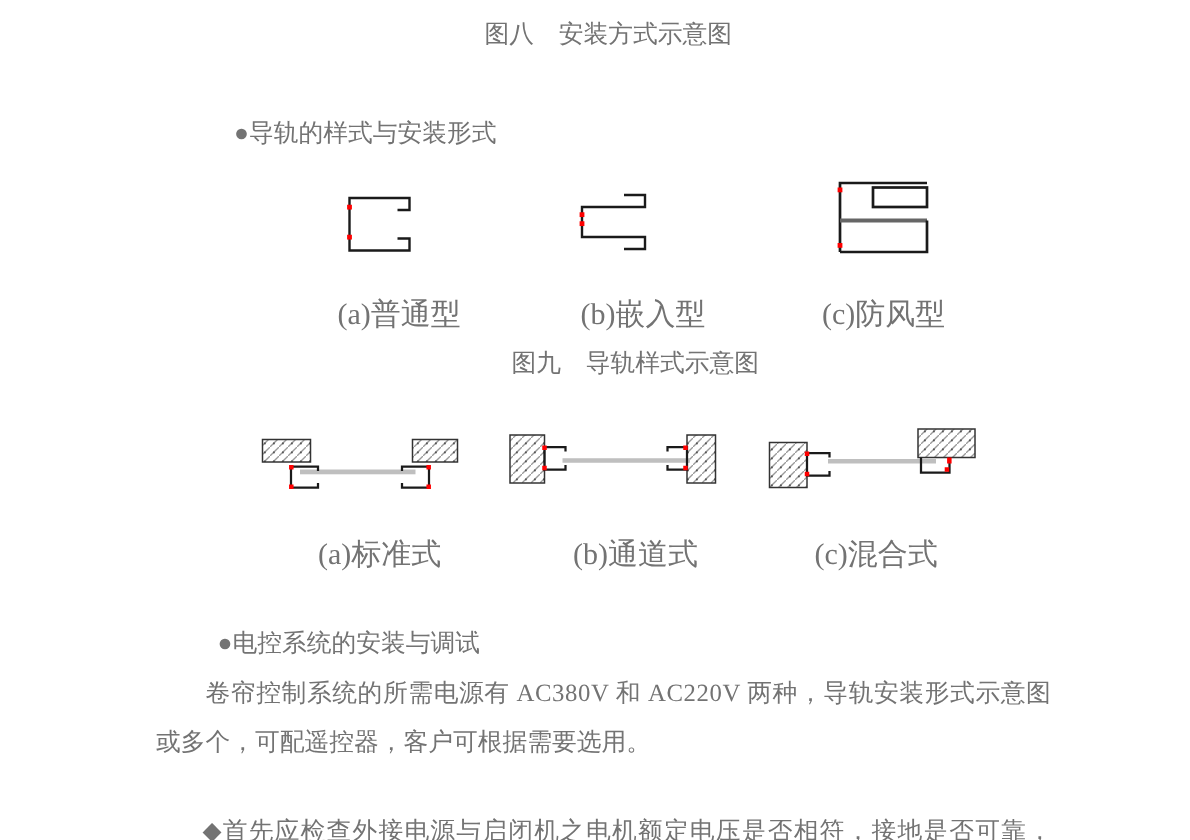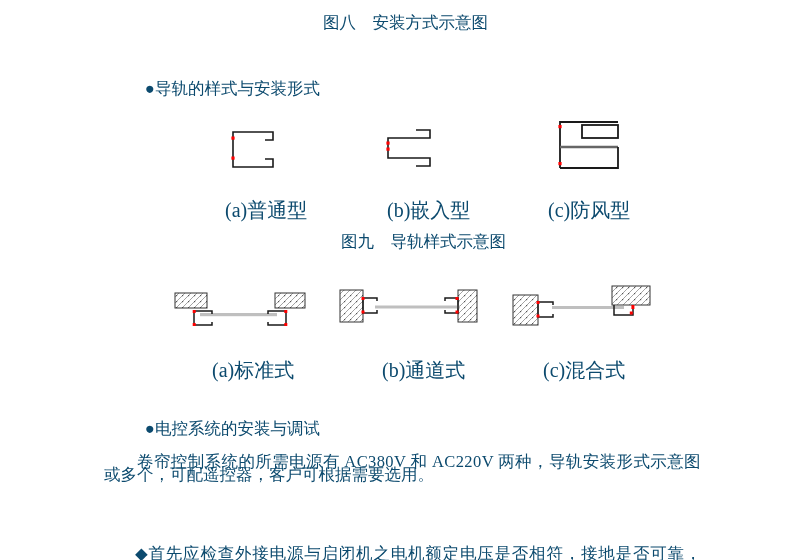--- a/index.html
+++ b/index.html
@@ -1,34 +1,34 @@
 <!DOCTYPE html>
 <html><head>
 <meta charset="utf-8">
 <style>
   html,body{margin:0;padding:0;background:#fff;}
   #page{
     position:relative;width:793px;height:560px;background:#ffffff;
     font-family:"Liberation Serif","DejaVu Serif",serif;
-    color:#0c4a6e;overflow:hidden;
+    color:#737373;overflow:hidden;
   }
   .abs{position:absolute;}
   .txt{font-size:16.5px;line-height:22px;white-space:nowrap;}
   .lbl{font-size:20px;line-height:22px;white-space:nowrap;}
   .centerline{left:0;width:793px;text-align:center;box-sizing:border-box;}
   svg{display:block;}
 </style>
 </head>
 <body>
 
 <div id="page">
 
   <div class="abs txt centerline" style="top:12px;padding-left:18px;">图八　安装方式示意图</div>
 
-  <div class="abs txt" style="left:145px;top:78px;">●导轨的样式与安装形式</div>
+  <div class="abs txt" style="left:156px;top:78px;">●导轨的样式与安装形式</div>
 
   <svg class="abs" style="left:228px;top:126px;" width="52" height="48" viewBox="0 0 52 48">
     <path d="M37,14 H45 V6 H5 V41 H45 V33 H37" fill="none" stroke="#1a1a1a" stroke-width="1.6"></path>
     <rect x="3.4" y="10.5" width="3.2" height="3.2" fill="#ff0000"></rect>
     <rect x="3.4" y="30.5" width="3.2" height="3.2" fill="#ff0000"></rect>
   </svg>
 
   <svg class="abs" style="left:384px;top:126px;" width="52" height="46" viewBox="0 0 52 46">
     <path d="M32,4 H46 V12 H4 V32 H46 V40 H32" fill="none" stroke="#1a1a1a" stroke-width="1.6"></path>
     <rect x="2.4" y="15.5" width="3.2" height="3.2" fill="#ff0000"></rect>
@@ -105,17 +105,17 @@
   </svg>
 
   <div class="abs lbl" style="left:212px;top:359px;">(a)标准式</div>
   <div class="abs lbl" style="left:382px;top:359px;">(b)通道式</div>
   <div class="abs lbl" style="left:543px;top:359px;">(c)混合式</div>
 
 
   <div class="abs txt" style="left:145px;top:418px;">●电控系统的安装与调试</div>
 
   <div class="abs txt" style="left:137px;top:451px;letter-spacing:0.4px;">卷帘控制系统的所需电源有 AC380V 和 AC220V 两种，导轨安装形式示意图</div>
-  <div class="abs txt" style="left:104px;top:464px;text-align:right;">或多个，可配遥控器，客户可根据需要选用。</div>
+  <div class="abs txt" style="left:104px;top:484px;text-align:right;">或多个，可配遥控器，客户可根据需要选用。</div>
 
   <div class="abs txt" style="left:135px;top:543px;letter-spacing:0.8px;">◆首先应检查外接电源与启闭机之电机额定电压是否相符，接地是否可靠，</div>
 
 </div>
 
 </body></html>

